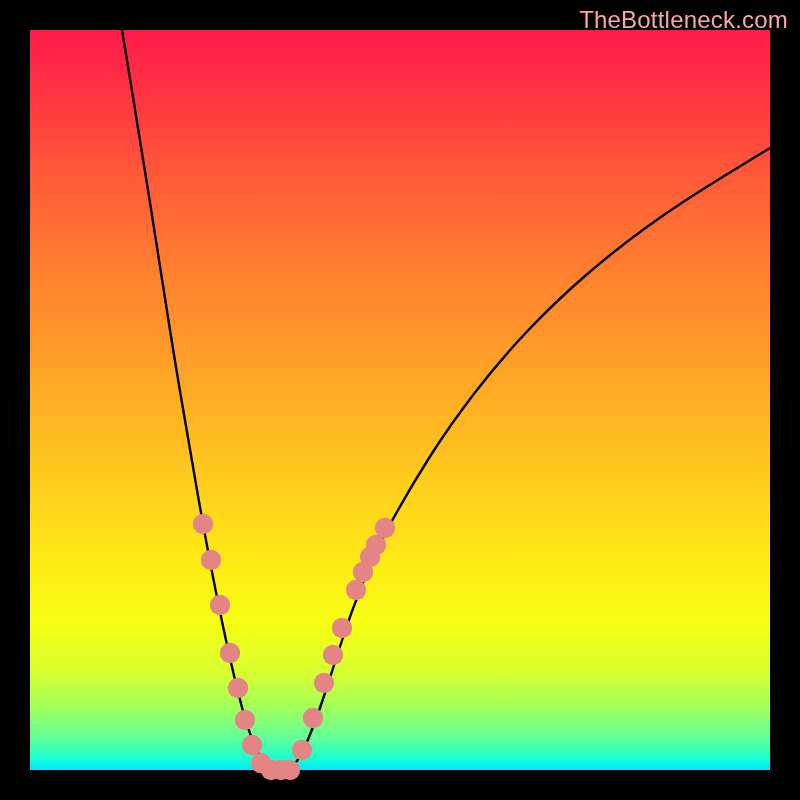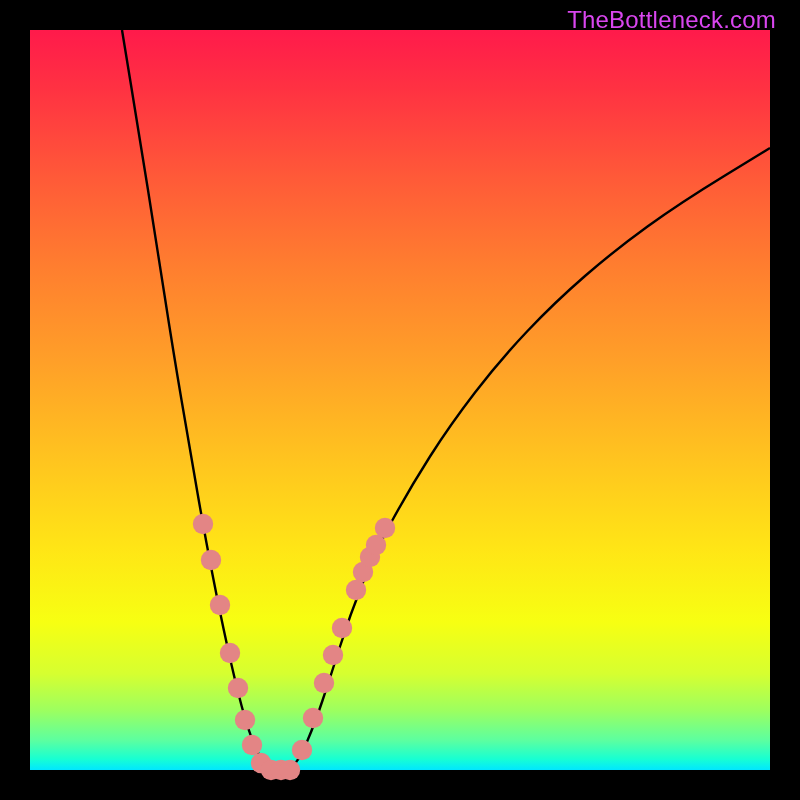--- a/index.html
+++ b/index.html
@@ -36,22 +36,22 @@
       #d6ff30 87%,
       #9cff60 92%,
       #5cffa0 96%,
       #18ffd2 98.5%,
       #00e7ff 100%
     );
   }
   .watermark {
     position: absolute;
     top: 6px;
-    right: 24px;
-    color: #d946ef;
+    right: 12px;
+    color: #fca5a5;
     font-size: 24px;
     font-weight: 500;
     letter-spacing: 0.2px;
   }
   svg.curve-layer {
     position: absolute;
     left: 0;
     top: 0;
     width: 740px;
     height: 740px;

